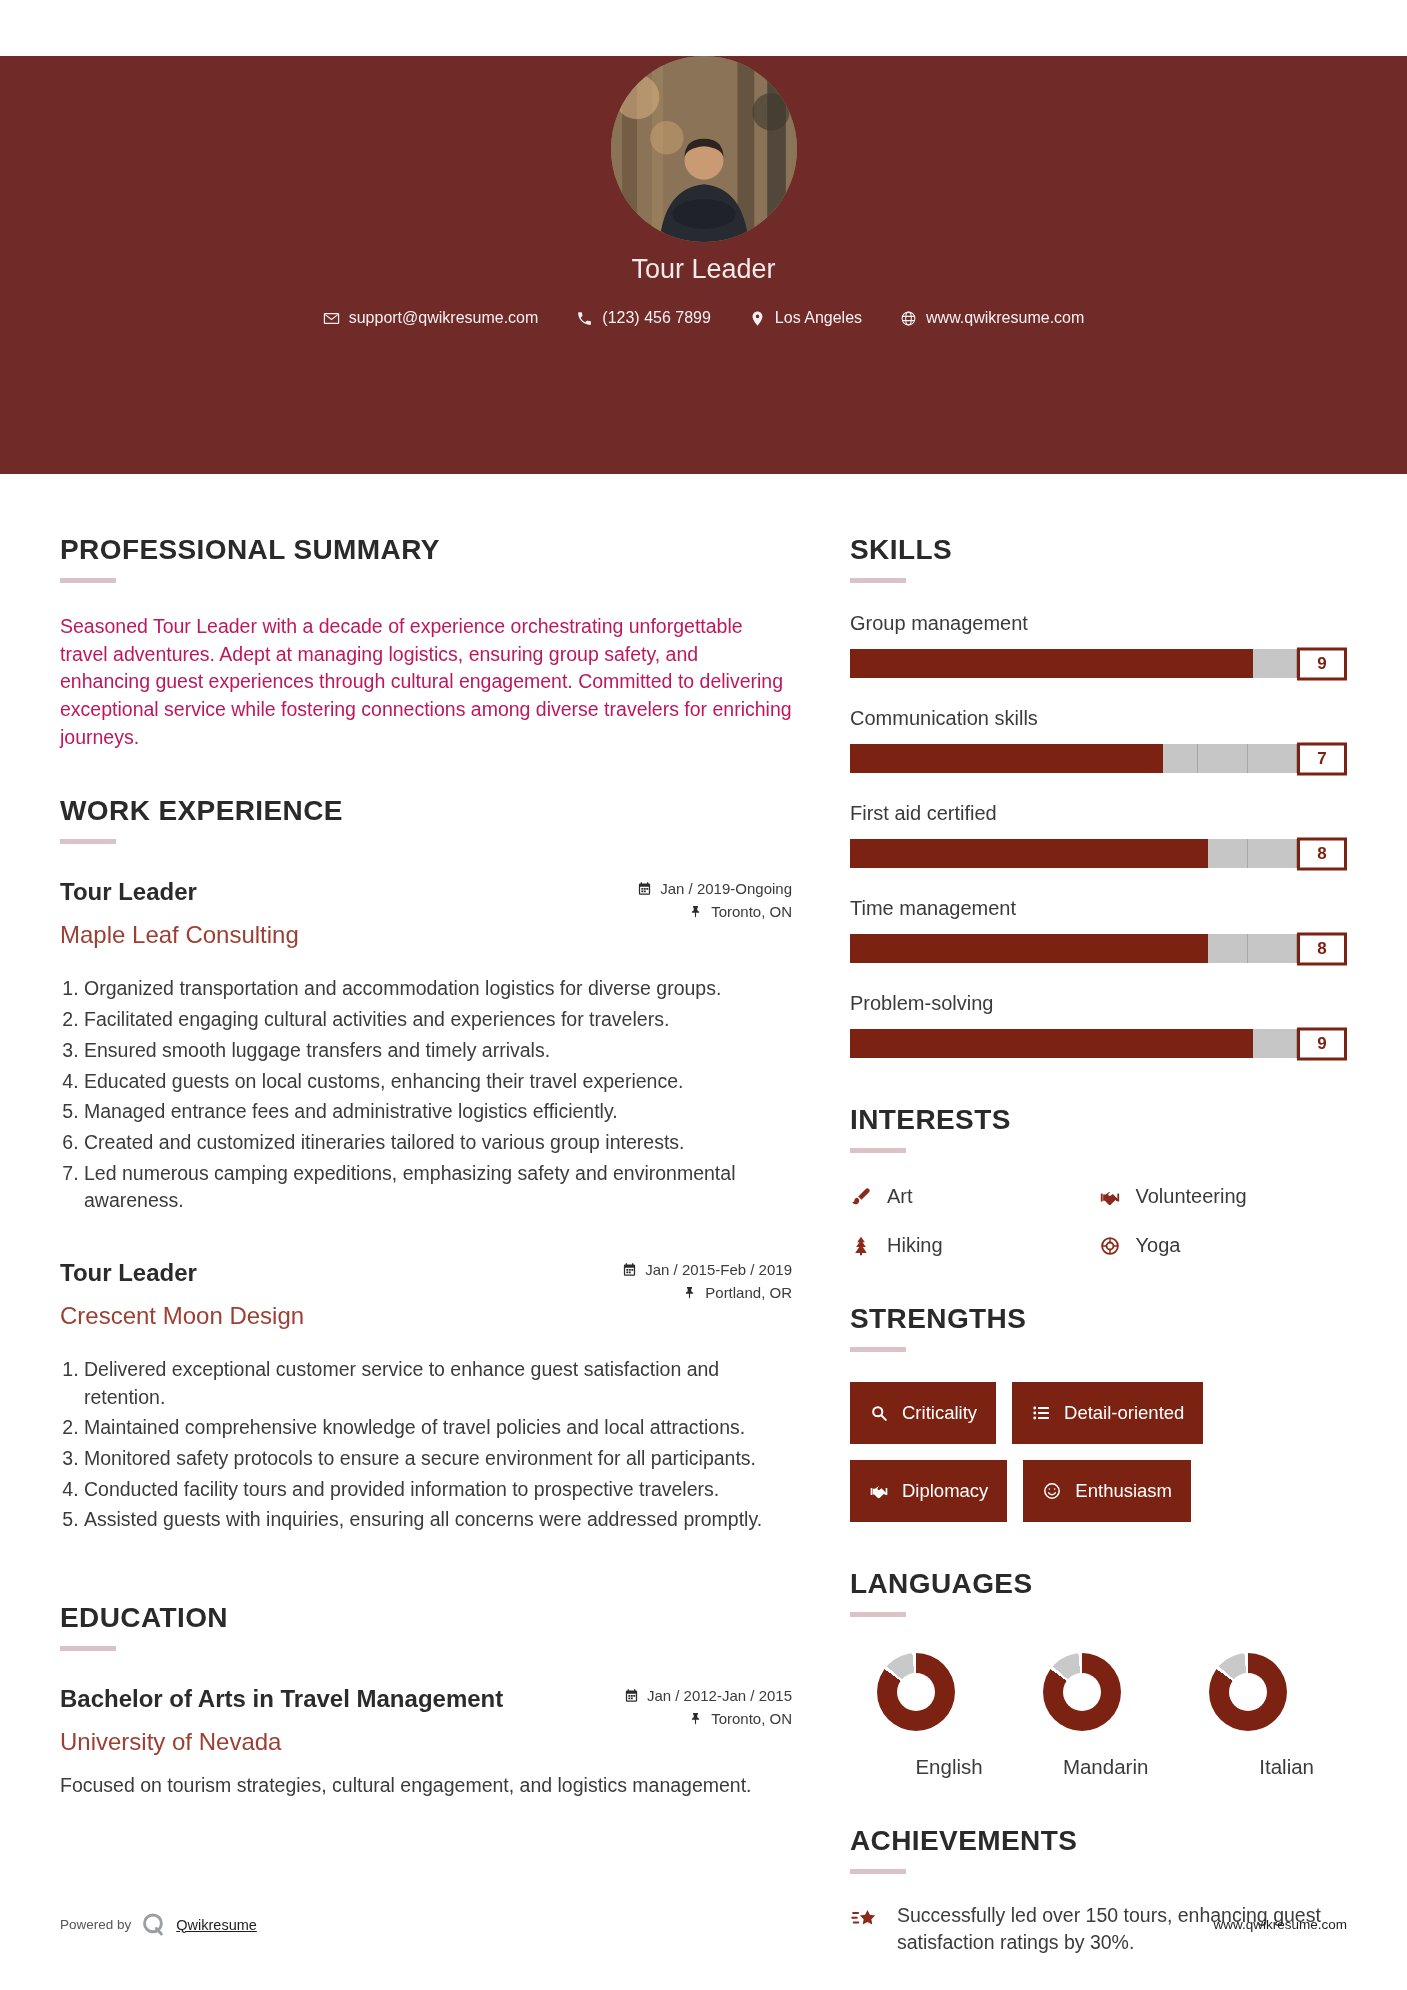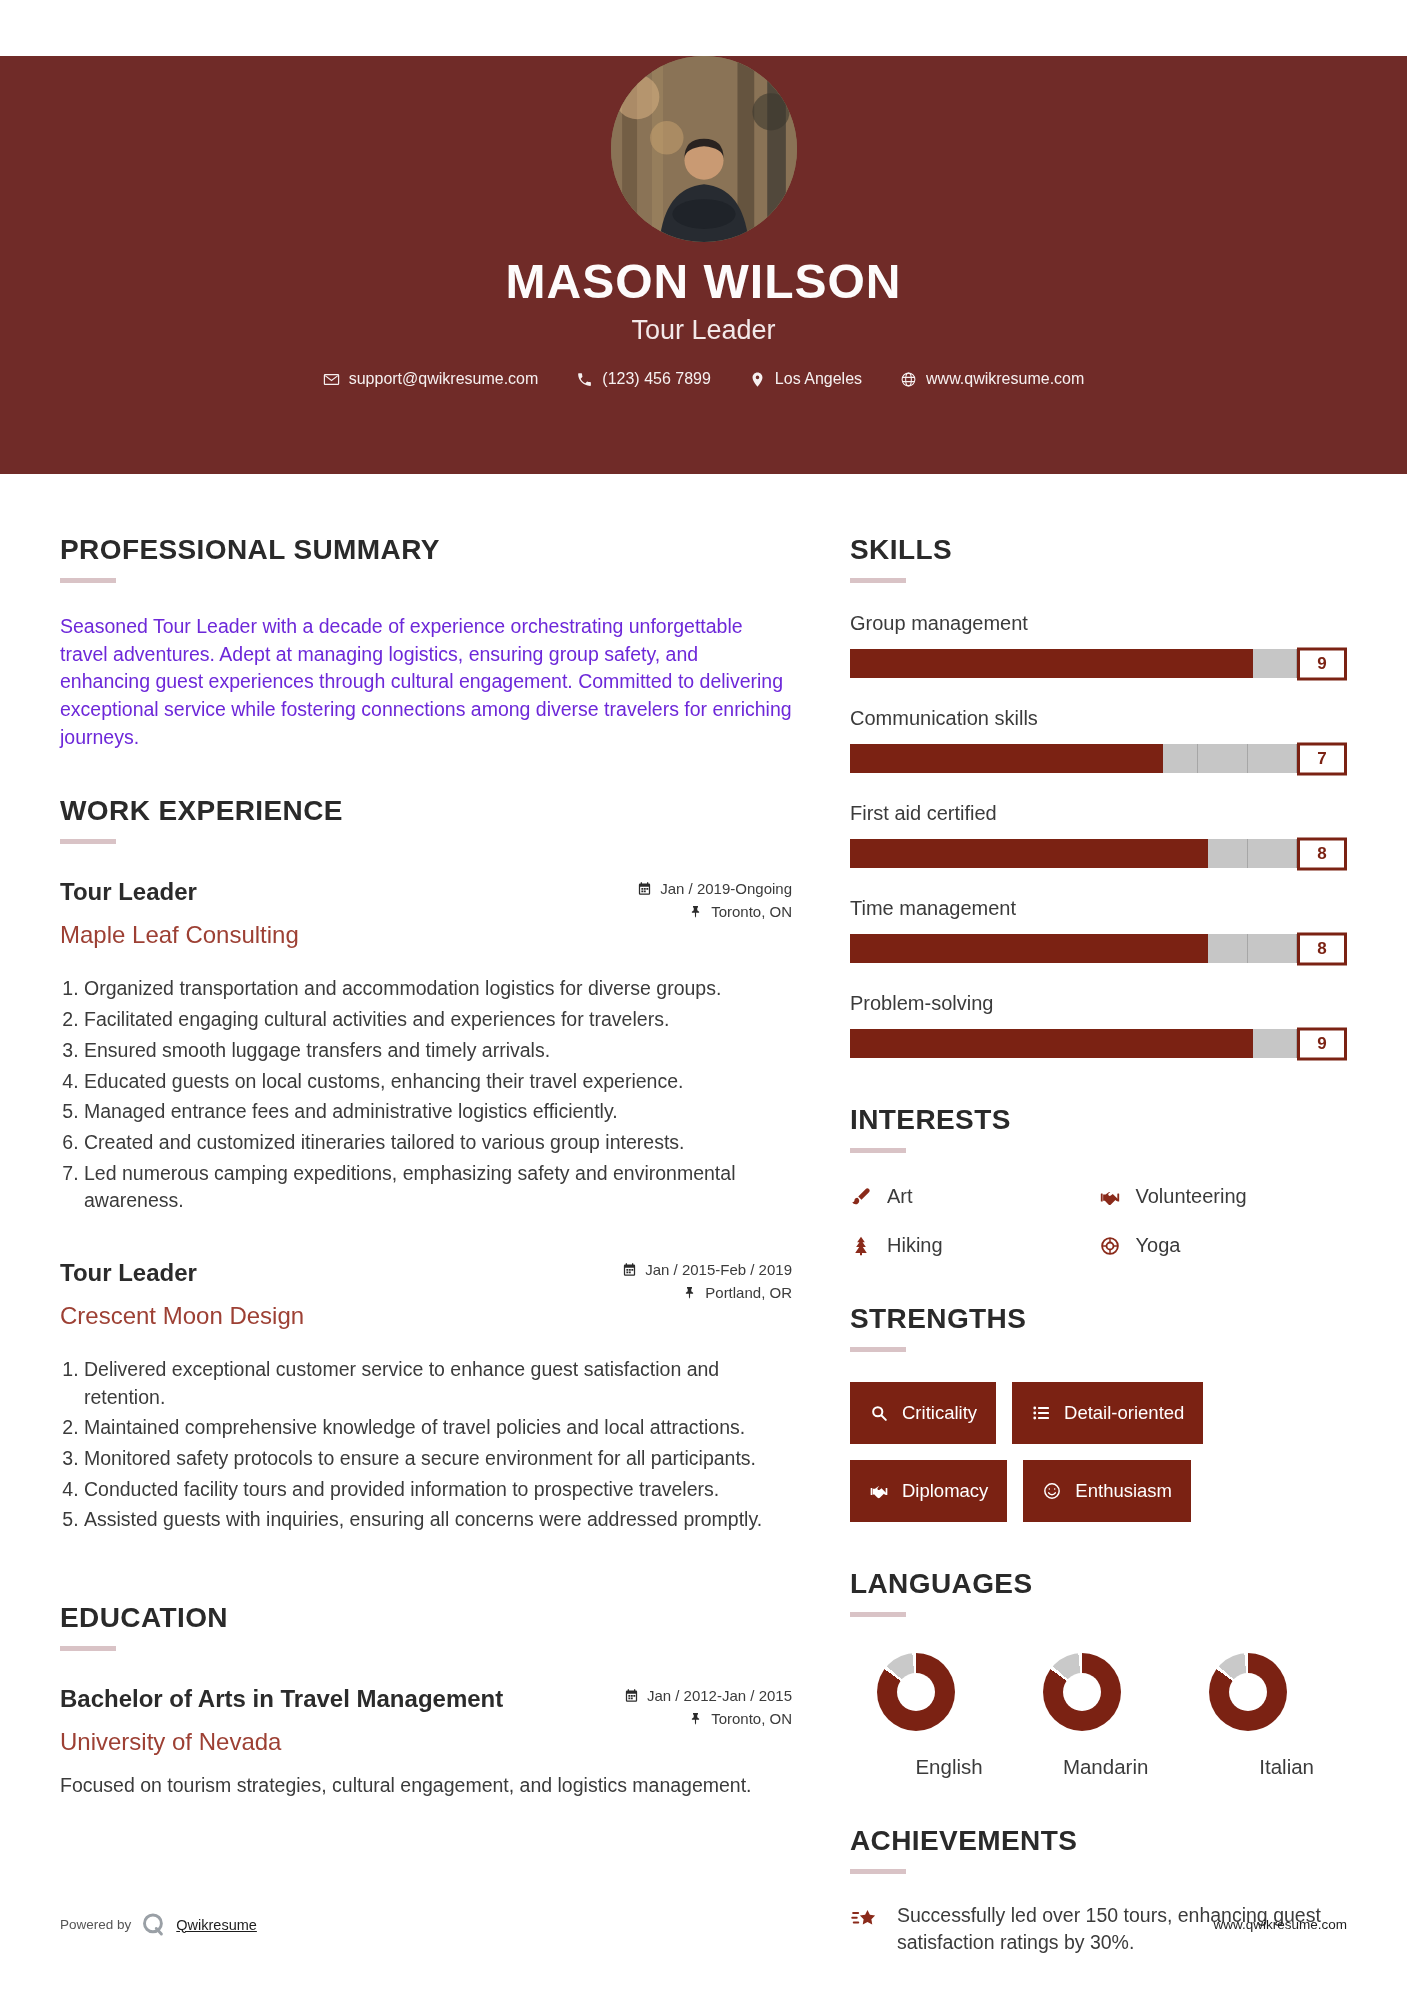--- a/index.html
+++ b/index.html
@@ -23,21 +23,21 @@
   }
   .contact-item { display:flex; align-items:center; gap:9px; }
   .cicon { width:17px; height:17px; color:#f6f0f0; flex:0 0 auto; }
   
   .columns { display:flex; gap:58px; padding:60px 60px 0 60px; }
   .col-left { width:732px; flex:0 0 auto; }
   .col-right { width:497px; flex:0 0 auto; }
   .sec-title { font-size:28px; font-weight:700; color:#2a2a2a; letter-spacing:.4px; }
   .rule { width:56px; height:5px; background:#d9c3c6; margin-top:12px; }
   
-  .summary-text { margin-top:30px; font-size:19.5px; line-height:1.42; color:#6d28d9; }
+  .summary-text { margin-top:30px; font-size:19.5px; line-height:1.42; color:#be185d; }
   
   .work-section { margin-top:44px; }
   .job-head { display:flex; justify-content:space-between; margin-top:34px; }
   .job-title { font-size:24px; font-weight:600; color:#2b2b2b; }
   .job-company { font-size:24px; color:#9d4034; margin-top:15px; }
   .job-meta { text-align:right; font-size:15px; color:#3b3b3b; }
   .meta-row { display:flex; justify-content:flex-end; align-items:center; gap:8px; margin-top:6px; }
   .meta-row:first-child { margin-top:2px; }
   .micon { width:15px; height:15px; color:#2b2b2b; flex:0 0 auto; }
   ol.bullets { margin:26px 0 0 0; padding-left:24px; font-size:19.5px; line-height:1.42; }
@@ -107,21 +107,20 @@
       <rect x="84" width="10" height="100" fill="#4a4438" opacity="0.9"></rect>
       <circle cx="14" cy="22" r="12" fill="#d9b183" opacity="0.55"></circle>
       <circle cx="30" cy="44" r="9" fill="#caa36f" opacity="0.5"></circle>
       <circle cx="86" cy="30" r="10" fill="#3c382e" opacity="0.6"></circle>
       <path d="M26 100 Q29 71 50 69 Q71 71 74 100 Z" fill="#272b31"></path>
       <ellipse cx="50" cy="85" rx="17" ry="8" fill="#1f2329"></ellipse>
       <circle cx="50" cy="56" r="10.5" fill="#c99a73"></circle>
       <path d="M39.5 55 Q39.5 44.5 50 44.5 Q60.5 44.5 60.5 55 Q60 49.5 50 48.5 Q40 49.5 39.5 55 Z" fill="#2a2320"></path>
     </svg>
   </div>
-  <div class="name">MASON WILSON</div>
   <div class="subtitle">Tour Leader</div>
   <div class="contact-row">
     <div class="contact-item">
       <svg class="cicon" viewBox="0 0 24 24" fill="none" stroke="currentColor" stroke-width="1.7">
           <rect x="2" y="5" width="20" height="14" rx="1"></rect>
           <path d="M3 6.5l9 7 9-7"></path>
         </svg>
       <span>support@qwikresume.com</span>
     </div>
     <div class="contact-item">

